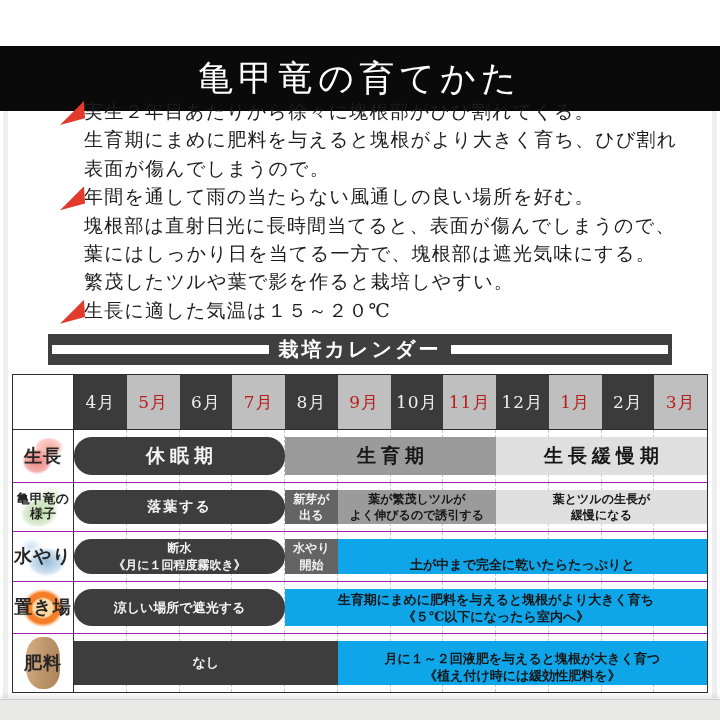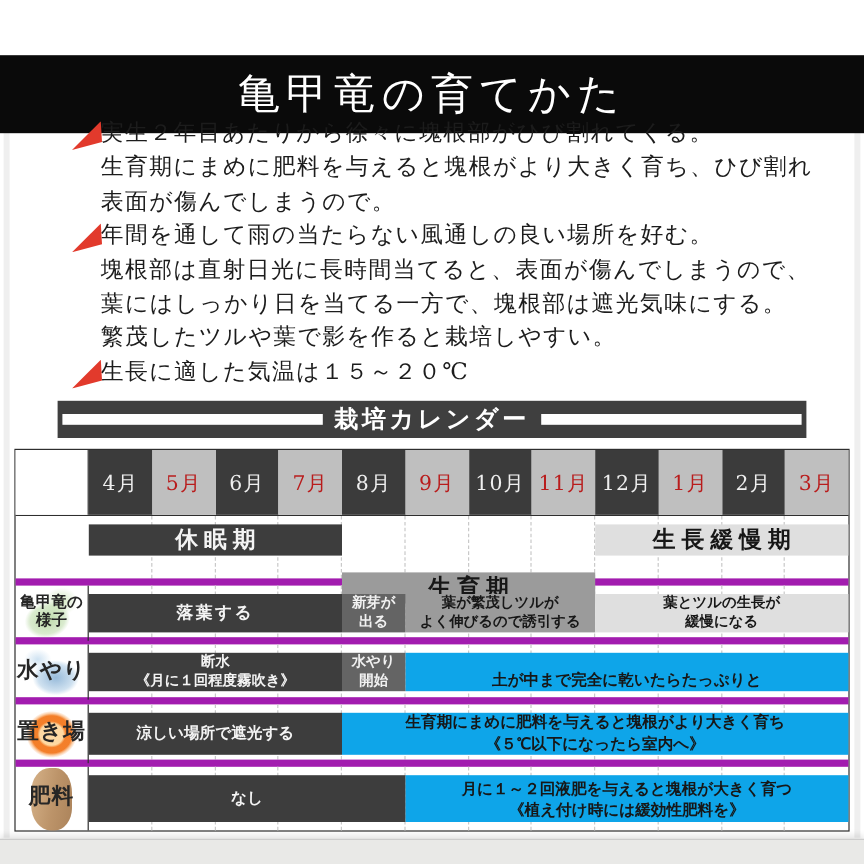--- a/index.html
+++ b/index.html
@@ -59,21 +59,21 @@
   }
   .cal-header .corner { background:#ffffff; border-right:1px solid #2e2e2e; }
   .mcell { display:flex; align-items:center; justify-content:center; font-size:17px; letter-spacing:1px; }
   .m-dark  { background:#3b3b3b; color:#efefef; }
   .m-light { background:#bfbfbf; color:#b91c1c; }
 
   .cal-row {
     position:relative;
     display:grid; grid-template-columns:61px repeat(12, 1fr);
   }
-  .cal-row + .cal-row { border-top:6px solid #a21caf;font-family:Liberation Mono, monospace; }
+  .cal-row + .cal-row { border-top:1px solid #a21caf; }
   .r0 { height:52px; } .r1 { height:49px; } .r2 { height:50px; } .r3 { height:52px; } .r4 { height:59px; }
 
   .guides {
     position:absolute; left:61px; right:0; top:0; bottom:0; z-index:0;
     display:grid; grid-template-columns:repeat(12,1fr);
   }
   .guides i { border-right:1px dashed #c9c9c9; }
   .guides i:last-child { border-right:none; }
 
   .row-label {
@@ -118,21 +118,21 @@
   .bar.dark     { background:#3d3d3d; color:#f4f4f4; }
   .bar.middark  { background:#646464; color:#f2f2f2; }
   .bar.mid      { background:#9b9b9b; color:#171717; }
   .bar.midlight { background:#0ea5e9; color:#171717;justify-content:flex-end; }
   .bar.light    { background:#dfdfdf; color:#171717; }
   .f18 { font-size:19px; letter-spacing:5px; text-indent:5px; }
   .f14 { font-size:14px; letter-spacing:2px; }
   .f13 { font-size:13px; line-height:1.35; }
   .f12 { font-size:12px; line-height:1.35; }
 
-  .c2-6  { grid-column:2/6; }
+  .c2-6  { grid-column:2/6;border-radius:18px; }
   .c2-7  { grid-column:2/7; }
   .c6-7  { grid-column:6/7; }
   .c6-10 { grid-column:6/10; }
   .c6-14 { grid-column:6/14; }
   .c7-10 { grid-column:7/10; }
   .c7-14 { grid-column:7/14; }
   .c10-14{ grid-column:10/14; }
 
   
   .footer {
@@ -213,28 +213,32 @@
         <i></i>
         <i></i>
         <i></i>
         <i></i>
         <i></i>
         <i></i>
         <i></i>
         <i></i>
         <i></i>
     </div>
+    <div class="row-label">
+      <span class="blob blob-pink"></span>
+      <span class="lab lab-lg">生長</span>
+    </div>
     <div class="bar dark f18 c2-6">
       <span>休眠期</span>
     </div>
+    <div class="bar mid f18 c6-10">
+      <span>生育期</span>
+    </div>
     <div class="bar light f18 c10-14">
       <span>生長緩慢期</span>
-    </div>
-    <div class="bar mid f18 c6-10">
-      <span>生育期</span>
     </div>
   </div>
 
   <div class="cal-row r1">
     <div class="guides">
       <i></i>
         <i></i>
         <i></i>
         <i></i>
         <i></i>

